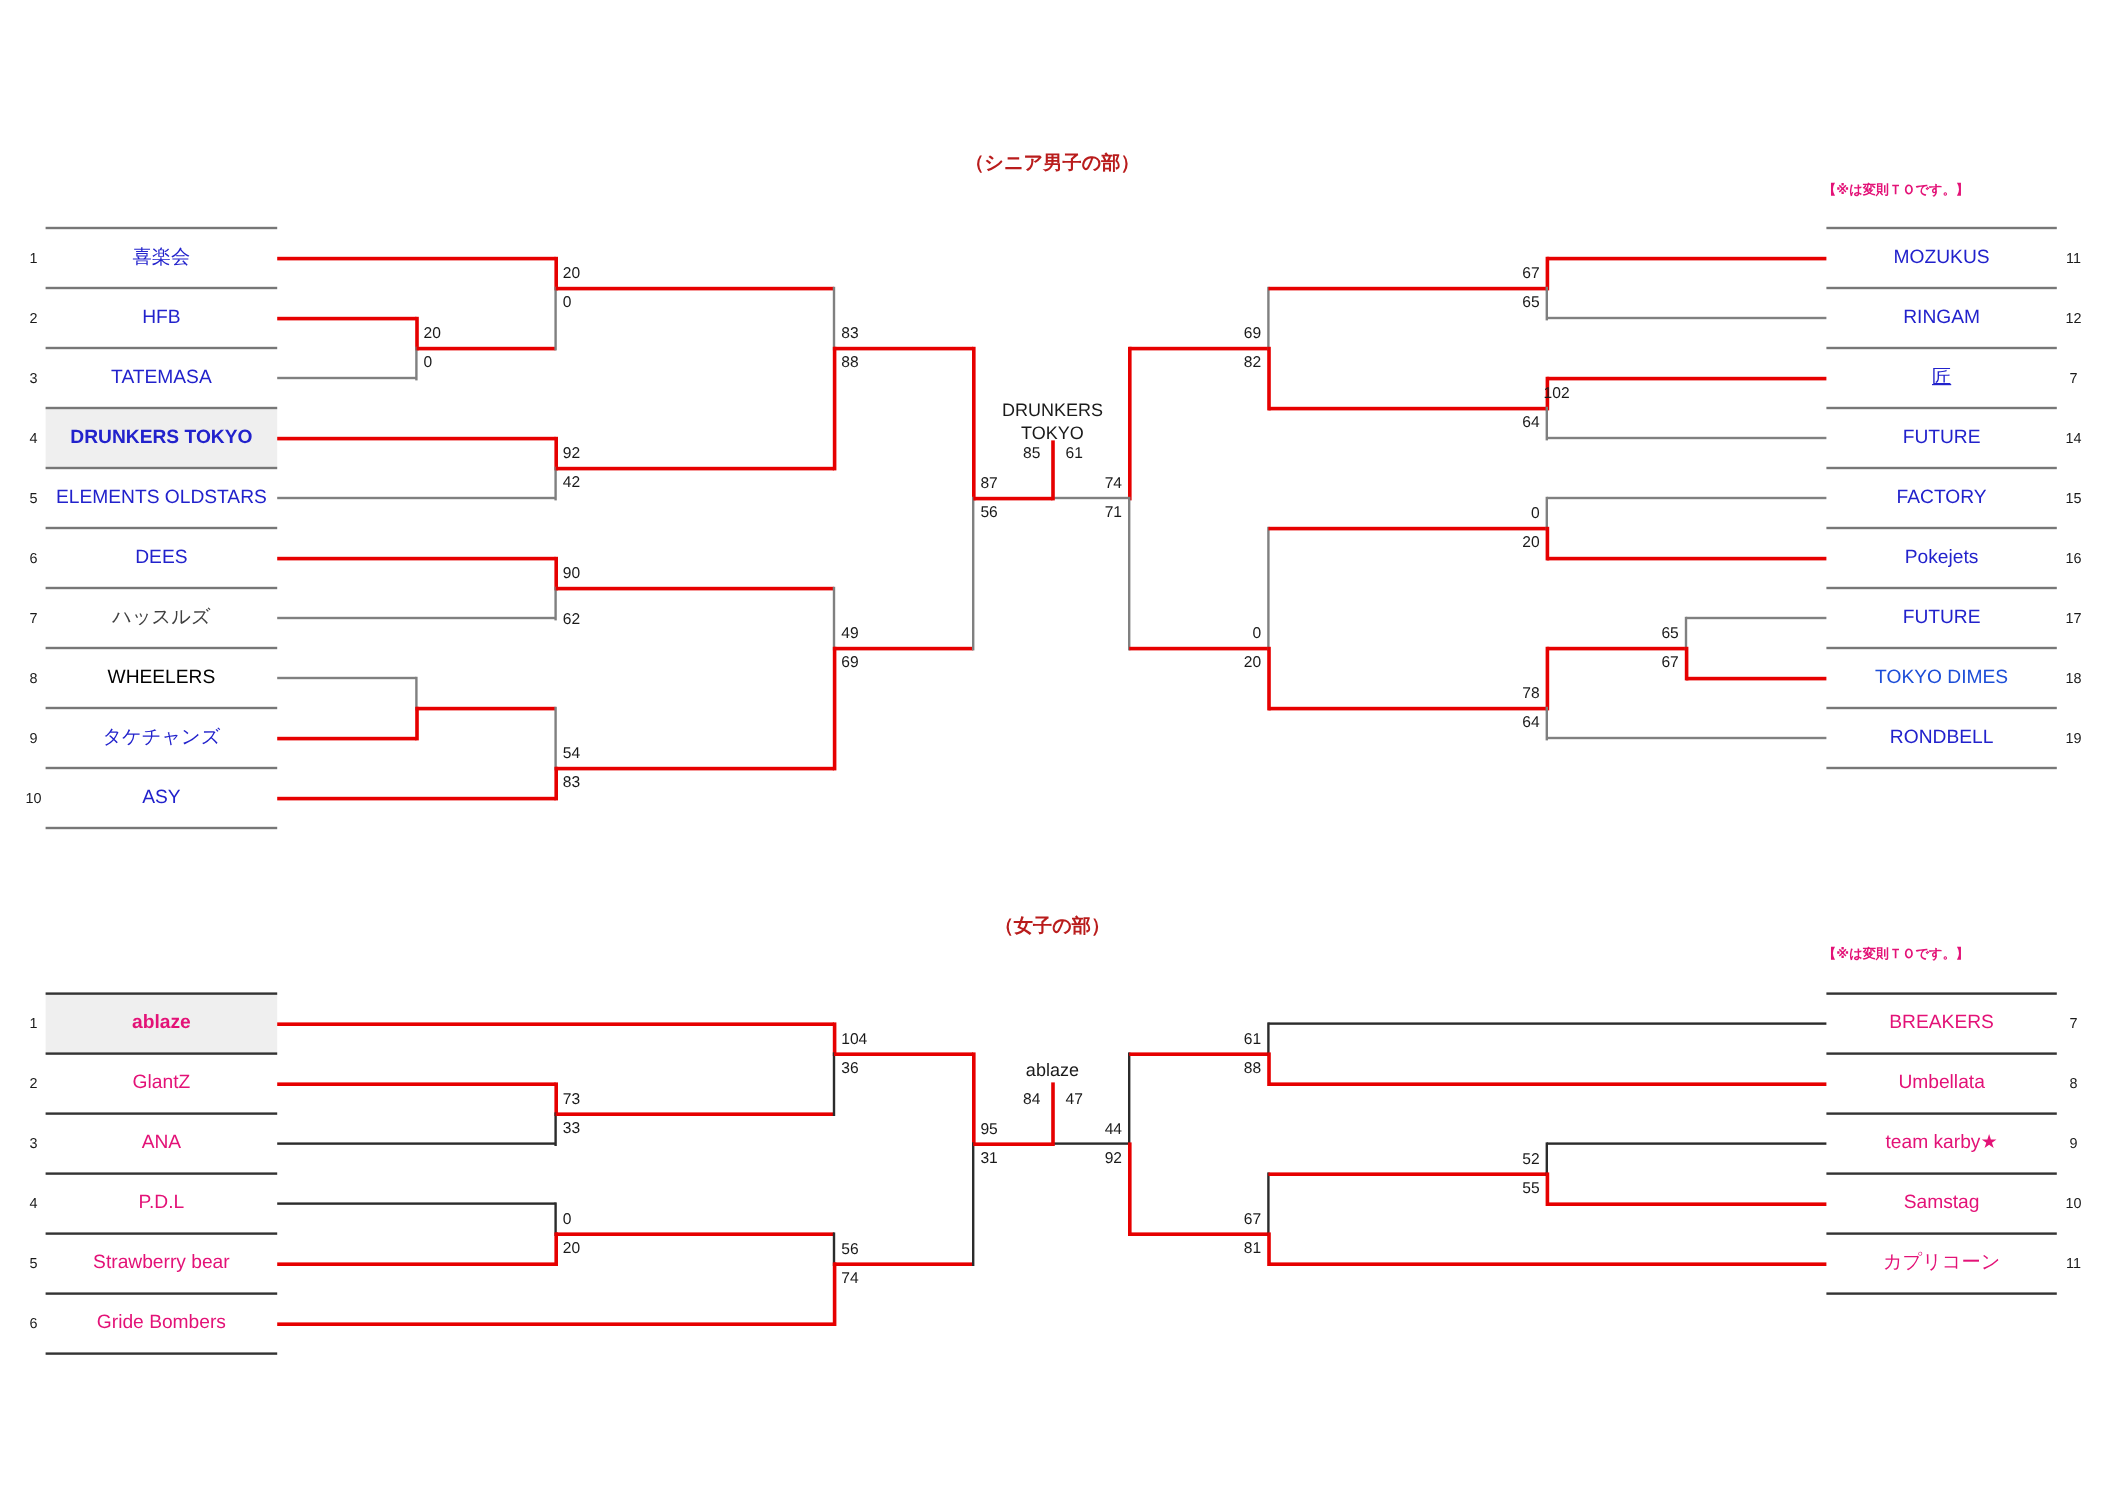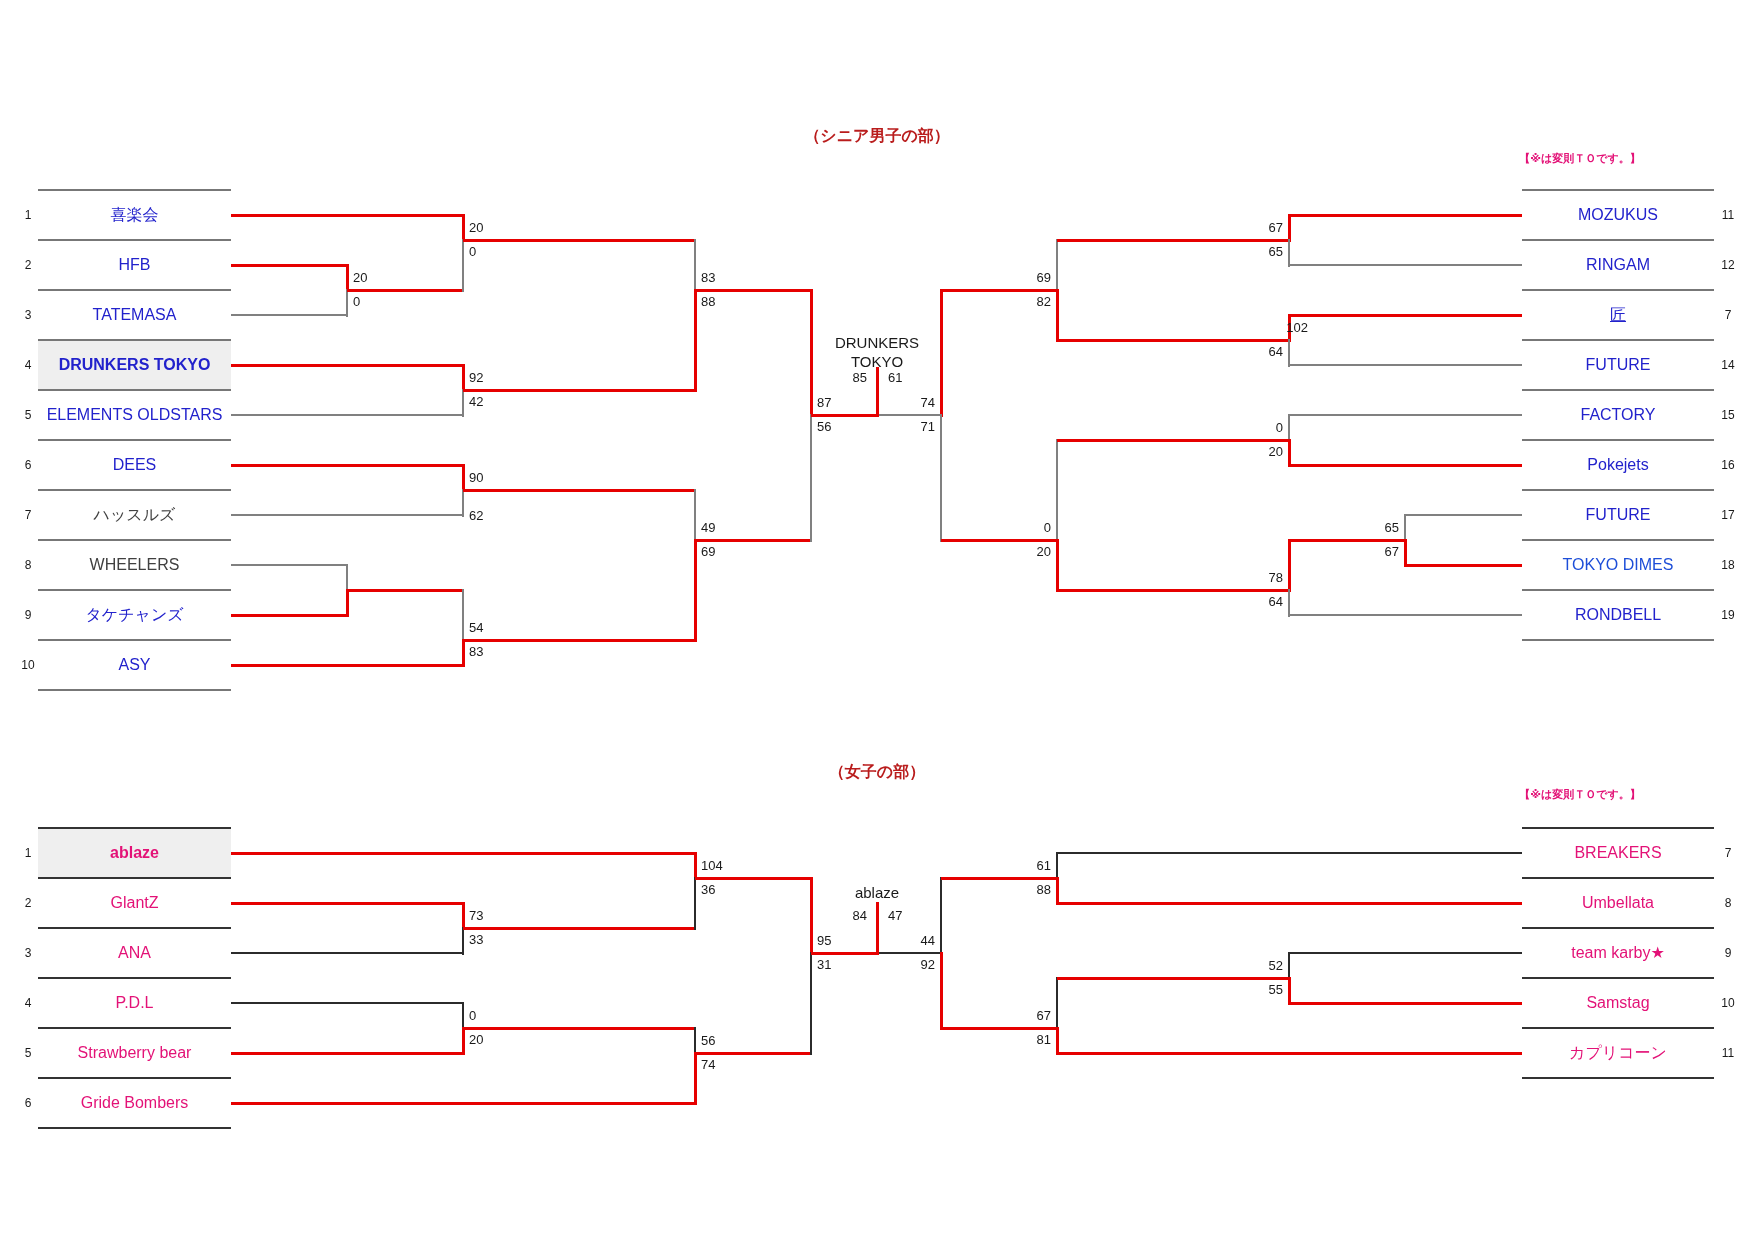--- a/index.html
+++ b/index.html
@@ -236,21 +236,21 @@
     <div class="team" style="top:304px;color:#2222cc;">TATEMASA</div>
     <div class="seed" style="left:14px;top:307px;">3</div>
     <div class="team" style="top:354px;color:#2222cc;font-weight:bold;">DRUNKERS TOKYO</div>
     <div class="seed" style="left:14px;top:357px;">4</div>
     <div class="team" style="top:404px;color:#2222cc;">ELEMENTS OLDSTARS</div>
     <div class="seed" style="left:14px;top:407px;">5</div>
     <div class="team" style="top:454px;color:#2222cc;">DEES</div>
     <div class="seed" style="left:14px;top:457px;">6</div>
     <div class="team" style="top:504px;color:#404040;">ハッスルズ</div>
     <div class="seed" style="left:14px;top:507px;">7</div>
-    <div class="team" style="top:554px;color:#404040;">WHEELERS</div>
+    <div class="team" style="top:554px;color:#000000;">WHEELERS</div>
     <div class="seed" style="left:14px;top:557px;">8</div>
     <div class="team" style="top:604px;color:#2222cc;">タケチャンズ</div>
     <div class="seed" style="left:14px;top:607px;">9</div>
     <div class="team" style="top:654px;color:#2222cc;">ASY</div>
     <div class="seed" style="left:14px;top:657px;">10</div>
     <div class="team right" style="top:204px;color:#2222cc;">MOZUKUS</div>
     <div class="seed" style="left:1714px;top:207px;">11</div>
     <div class="team right" style="top:254px;color:#2222cc;">RINGAM</div>
     <div class="seed" style="left:1714px;top:257px;">12</div>
     <div class="team right" style="top:304px;color:#2222cc;text-decoration:underline;">匠</div>

